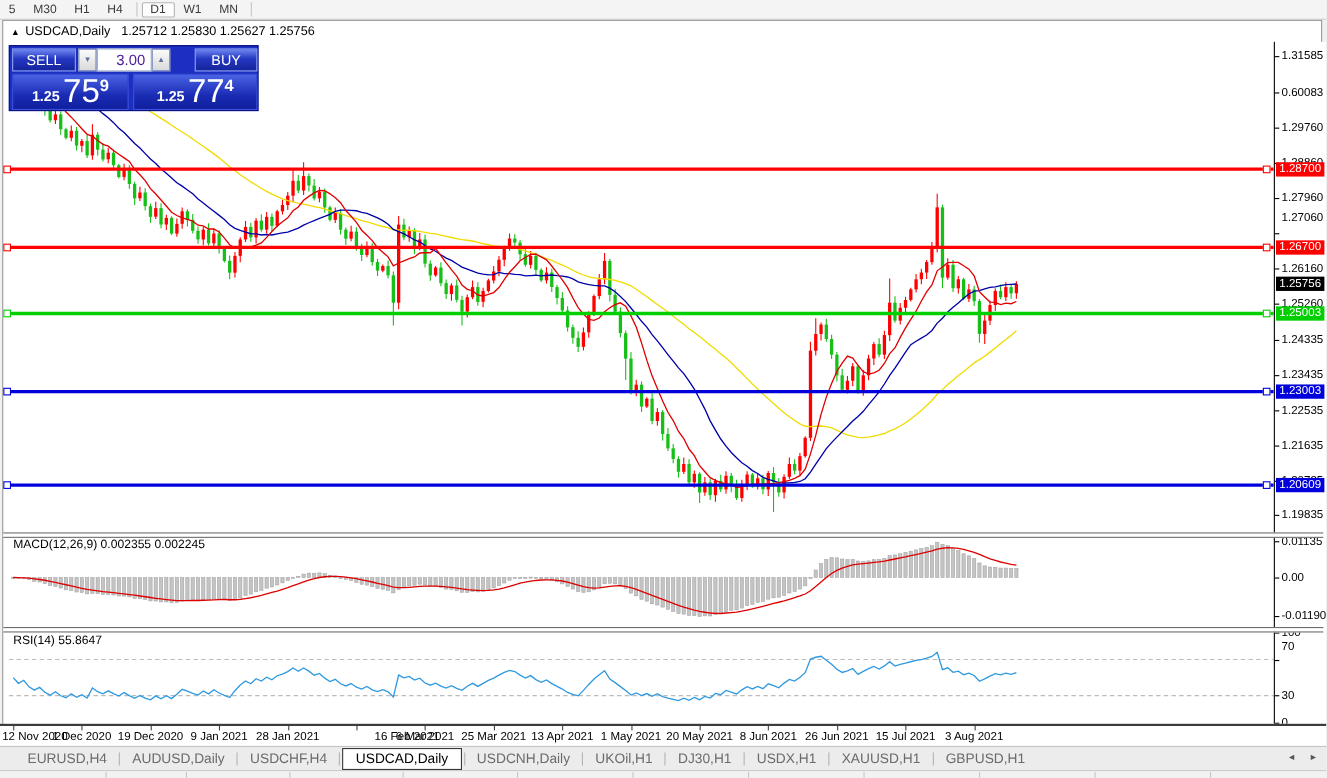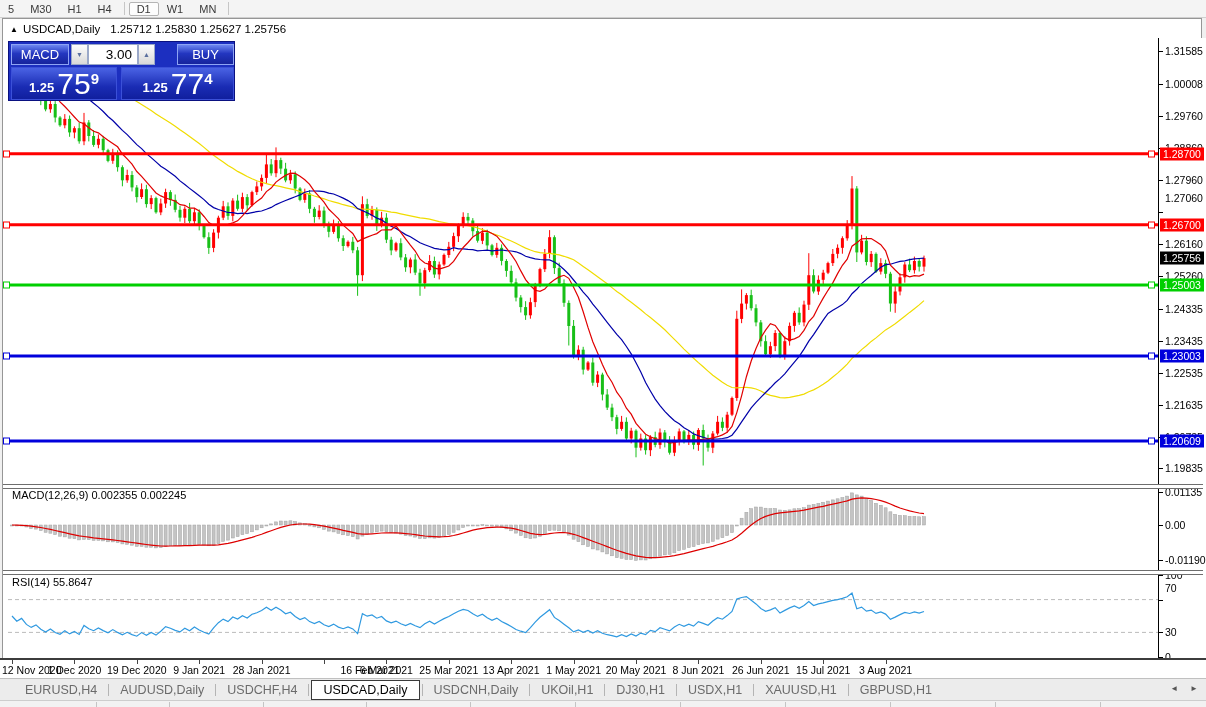--- a/index.html
+++ b/index.html
@@ -44,21 +44,21 @@
   
   .trade-widget{position:absolute;left:8px;top:41px;width:227px;height:60px;z-index:5;
     background:#1c2fc0;border:1px solid #0a1180;box-sizing:border-box;}
   .tw-btn{position:absolute;display:flex;align-items:center;justify-content:center;color:#fff;
     font-size:13px;background:linear-gradient(#6d86f0,#2336c0 45%,#16249c);
     border:1px solid #8ea4f4;box-sizing:border-box;cursor:pointer;}
   .tw-spin{position:absolute;display:flex;align-items:center;justify-content:center;
     background:linear-gradient(#fcfcfc,#d9d9d9);border:1px solid #9aa8c8;box-sizing:border-box;
     color:#5a6f9e;font-size:7px;cursor:pointer;}
   .tw-field{position:absolute;background:#fff;border:1px solid #9aa8c8;box-sizing:border-box;
-    font-size:13.5px;color:#000000;text-align:right;padding:2px 5px 0 0;}
+    font-size:13.5px;color:#4c1d95;text-align:right;padding:2px 5px 0 0;}
   .tw-price{position:absolute;display:flex;justify-content:center;color:#fff;
     background:linear-gradient(#4a63e4,#1a2cb4 60%,#101f9e);border:1px solid #3b50d8;box-sizing:border-box;}
   .tw-price .sm{align-self:flex-end;font-size:13px;font-weight:bold;padding:0 3px 4px 0;}
   .tw-price .big{font-size:30px;line-height:31px;}
   .tw-price .sup{align-self:flex-start;font-size:15px;font-weight:bold;padding-top:2px;}
 
   
   .date-axis{position:absolute;left:0;top:658px;width:1206px;height:18px;background:#fff;
     border-top:2px solid #3c3c3c;z-index:2;}
   .date-tick{position:absolute;top:0;width:1px;height:4px;background:#444;}
@@ -701,21 +701,21 @@
   <div class="pane-sep" style="top:484px"></div>
   <div class="pane-sep" style="top:570px"></div>
 
   <div class="ind-label" style="top:489px">MACD(12,26,9) 0.002355 0.002245</div>
   <div class="ind-label" style="top:576px">RSI(14) 55.8647</div>
 
   <div class="axis-col" id="axis-col">
       <div class="axis-tick" style="top: 13.3141px;"></div>
       <div class="axis-label" style="top: 13.3141px;">1.31585</div>
       <div class="axis-tick" style="top: 46.1557px;"></div>
-      <div class="axis-label" style="top: 46.1557px;">1.00008</div>
+      <div class="axis-label" style="top: 46.1557px;">0.60083</div>
       <div class="axis-tick" style="top: 78.1096px;"></div>
       <div class="axis-label" style="top: 78.1096px;">1.29760</div>
       <div class="axis-tick" style="top: 110.064px;"></div>
       <div class="axis-label" style="top: 110.064px;">1.28860</div>
       <div class="axis-tick" style="top: 142.017px;"></div>
       <div class="axis-label" style="top: 142.017px;">1.27960</div>
       <div class="axis-tick" style="top: 173.971px;"></div>
       <div class="axis-label" style="top: 160px;">1.27060</div>
       <div class="axis-tick" style="top: 205.925px;"></div>
       <div class="axis-label" style="top: 205.925px;">1.26160</div>
@@ -749,21 +749,21 @@
       <div class="axis-label" style="top: 537px;">100</div>
       <div class="axis-tick" style="top: 561.6px;"></div>
       <div class="axis-label" style="top: 550px;">70</div>
       <div class="axis-tick" style="top: 594.4px;"></div>
       <div class="axis-label" style="top: 594.4px;">30</div>
       <div class="axis-tick" style="top: 619px;"></div>
       <div class="axis-label" style="top: 619px;">0</div>
     </div>
 
   <div class="trade-widget">
-    <div class="tw-btn" style="left:2px;top:2px;width:58px;height:21px">MACD</div>
+    <div class="tw-btn" style="left:2px;top:2px;width:58px;height:21px">SELL</div>
     <div class="tw-spin" style="left:62px;top:2px;width:17px;height:21px">
       <span>▼</span>
     </div>
     <div class="tw-field" style="left:79px;top:2px;width:50px;height:21px">3.00</div>
     <div class="tw-spin" style="left:129px;top:2px;width:17px;height:21px">
       <span>▲</span>
     </div>
     <div class="tw-btn" style="left:168px;top:2px;width:57px;height:21px">BUY</div>
 
     <div class="tw-price" style="left:2px;top:25px;width:106px;height:33px">

